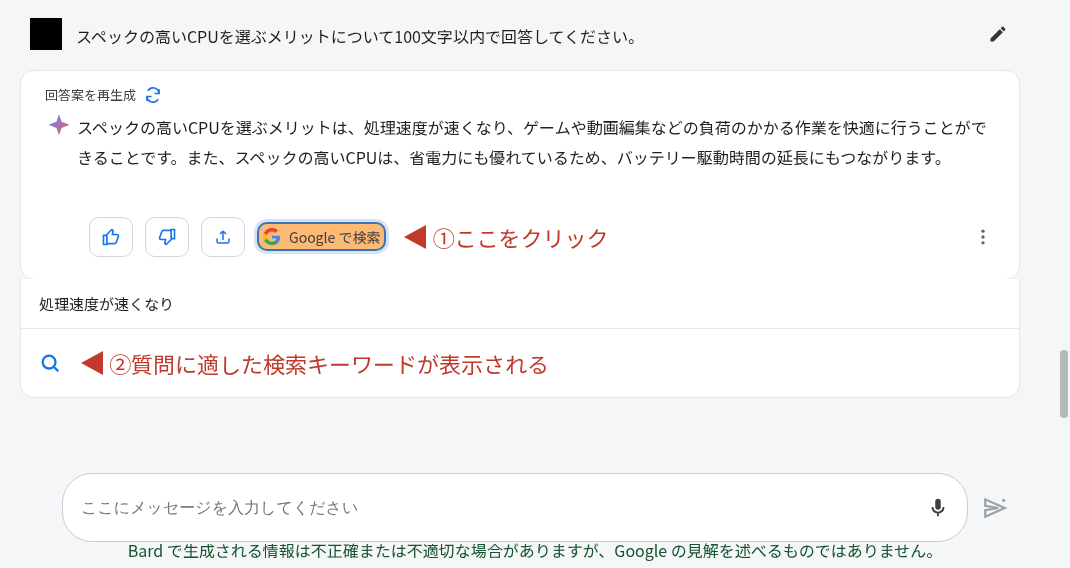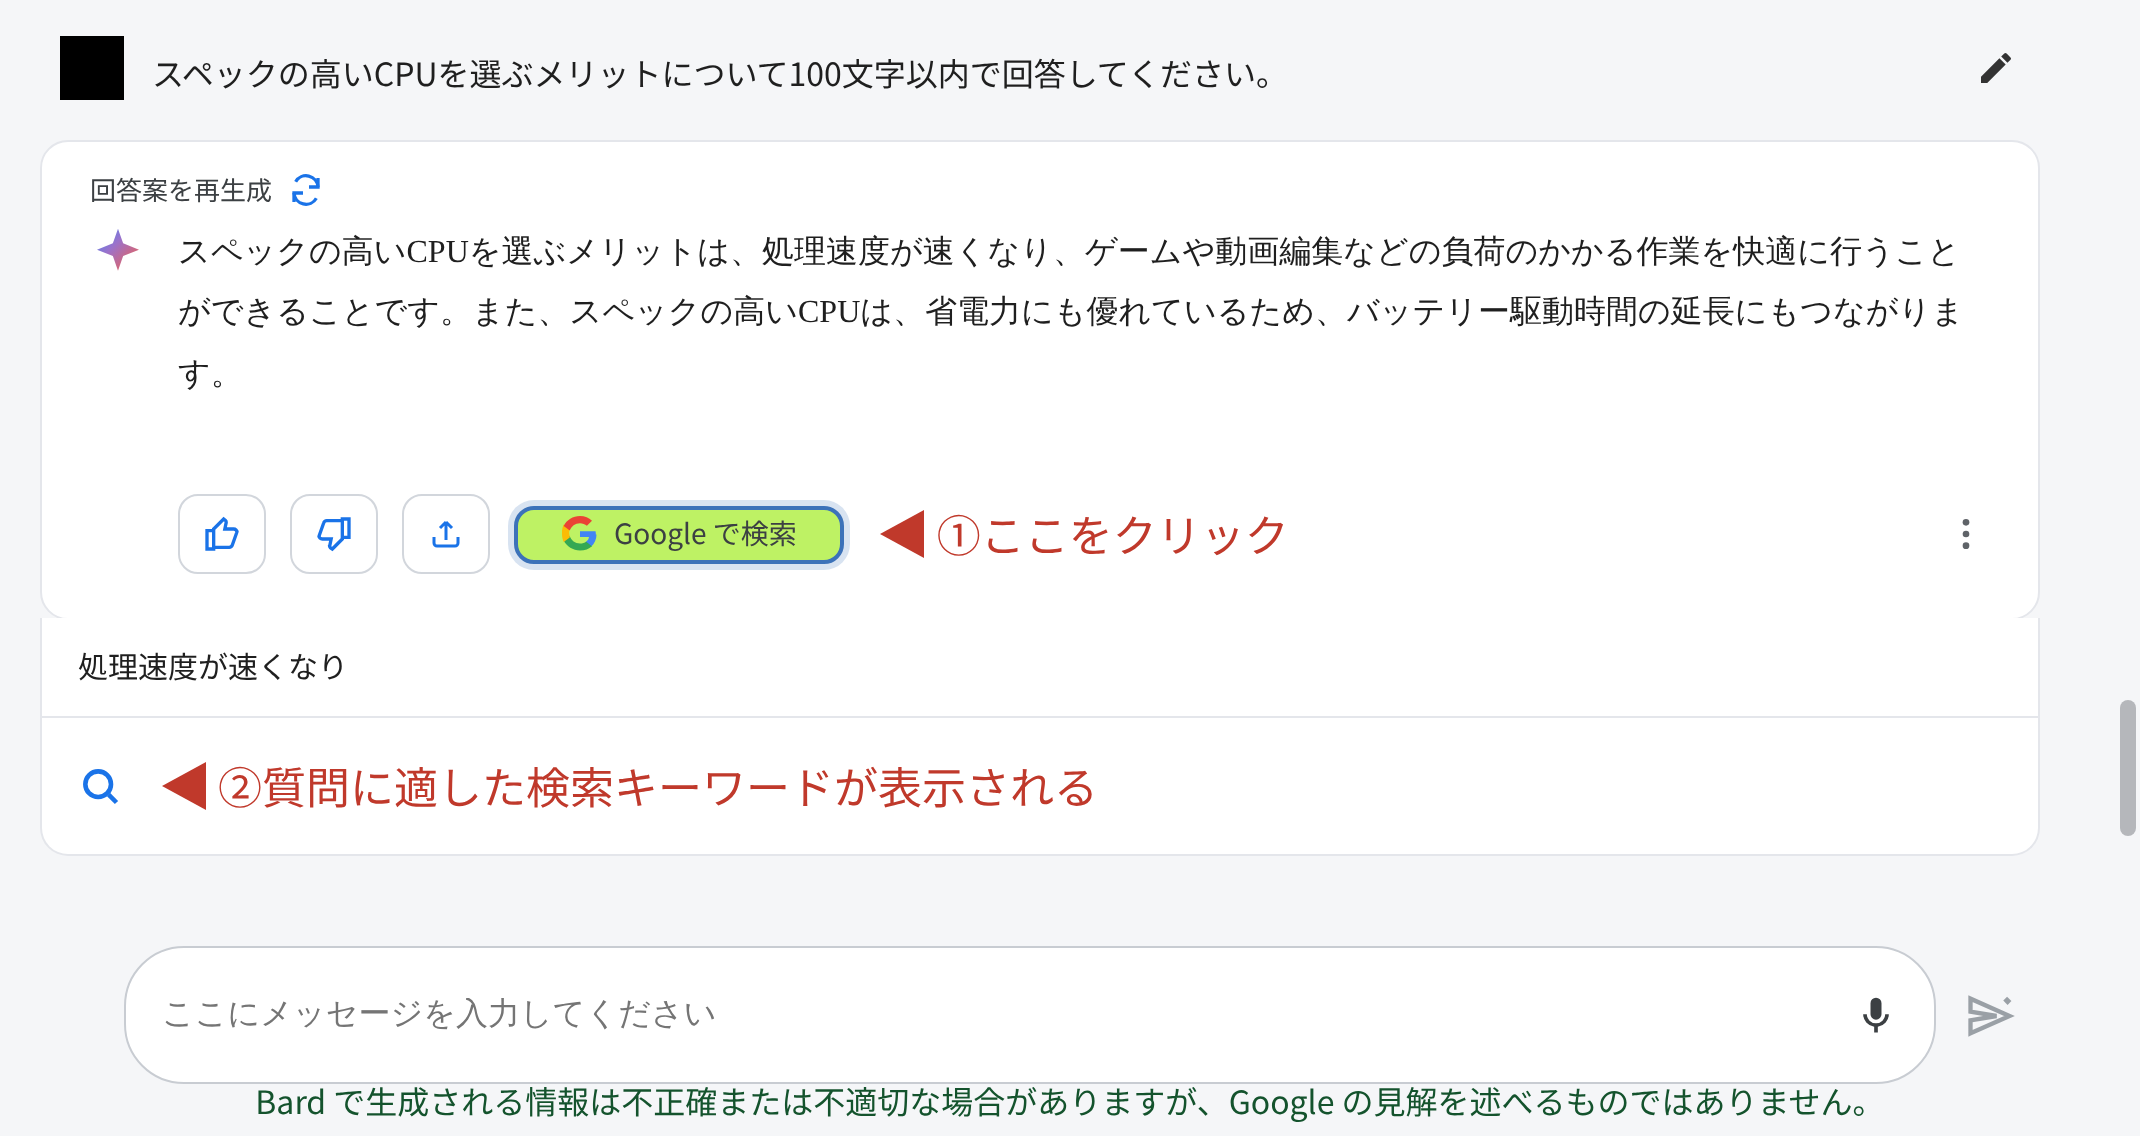--- a/index.html
+++ b/index.html
@@ -49,21 +49,21 @@
     }
     .card-header {
       display: flex; align-items: center;
       gap: 8px;
       font-size: 13px;
       color: #1a73e8;
       cursor: pointer;
     }
     .card-header span { color: #3c4043; }
     .card-body {
-      display: flex; gap: 16px; margin-top: 8px; font-family: Liberation Serif, serif;
+      display: flex; gap: 4px; margin-top: 8px;
     }
     .spark-icon {
       width: 28px; height: 28px; flex: none;
     }
     .response-text {
       font-size: 16px; color: #1f1f1f; line-height: 1.9;
     }
     .actions {
       display: flex; align-items: center; gap: 12px;
       margin-top: 44px; margin-left: 44px;
@@ -72,24 +72,24 @@
       width: 44px; height: 40px;
       border: 1px solid #d2d6dc;
       border-radius: 10px;
       background: #fff;
       display: flex; align-items: center; justify-content: center;
       color: #1a73e8;
       cursor: pointer;
     }
     .google-btn {
       height: 29px;
-      padding: 0 22px;
+      padding: 0 4px;
       border: 2px solid #3c72b9;
       border-radius: 10px;
-      background: #bef264;
+      background: #fdba74;
       display: flex; align-items: center; gap: 8px;
       font-size: 14px;
       color: #3c4043;
       cursor: pointer;
       box-shadow: 0 0 0 3px rgba(60,114,185,0.2);
     }
     .g-logo { width: 18px; height: 18px; }
     .annot {
       display: flex; align-items: center; gap: 6px;
       color: #c0392b;

